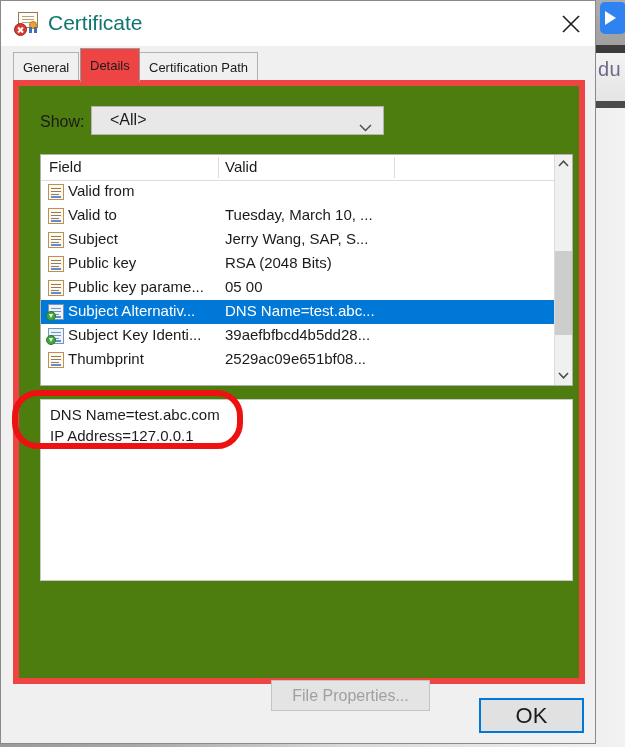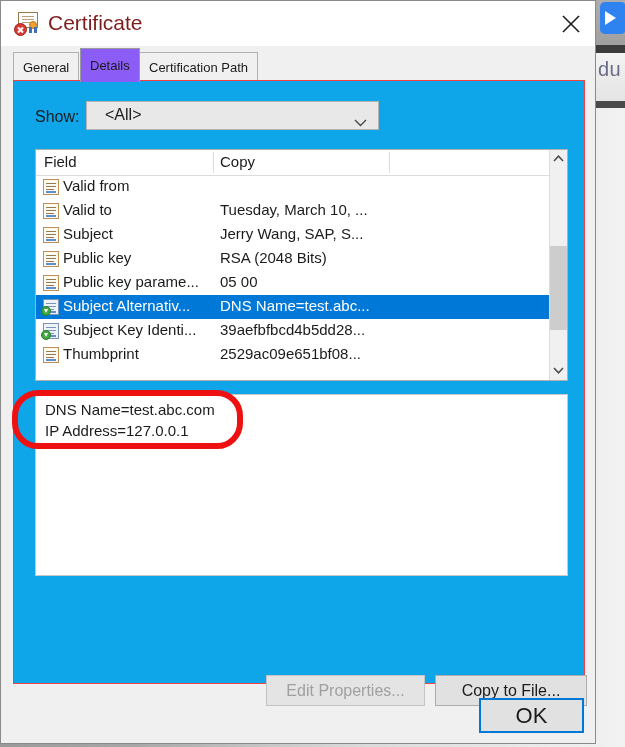--- a/index.html
+++ b/index.html
@@ -142,21 +142,21 @@
     width: 7px; height: 2px;
     background: #ffffff;
   }
   .ti-error::before { transform: rotate(45deg); }
   .ti-error::after  { transform: rotate(-45deg); }
 
   .title-text {
     position: absolute;
     left: 47px; top: 10px;
     font-size: 21px;
-    color: #7f1d1d;
+    color: #0f766e;
     white-space: nowrap;
   }
   .close-btn {
     position: absolute;
     right: 0px; top: 0px;
     width: 48px; height: 44px;
     cursor: pointer;
   }
   .close-btn svg { position: absolute; left: 15px; top: 14px; }
 
@@ -179,35 +179,35 @@
     border: 1px solid #b0b0b0;
     border-bottom: none;
     box-sizing: border-box;
     white-space: nowrap;
     cursor: default;
   }
   .tab.active {
     top: 2px;
     height: 34px;
     line-height: 33px;
-    background: #8b5cf6;
+    background: #ef4444;
     border-color: #9a9a9a;
     z-index: 3;
   }
   #tab0 { left: 12px; }
   #tab1 { left: 79px; }
   #tab2 { left: 138px; }
 
   
   .panel {
     position: absolute;
     left: 12px; top: 79px;
     width: 572px; height: 604px;
-    background: #0ea5e9;
-    border: 1px solid #ef4444;
+    background: #4d7c0f;
+    border: 6px solid #ef4444;
     box-sizing: border-box;
   }
 
   .show-label {
     position: absolute;
     left: 21px; top: 27px;
     font-size: 16px;
     color: #1b1b1b;
   }
   .show-select {
@@ -488,21 +488,21 @@
         <svg width="13" height="8" viewBox="0 0 13 8">
           <polyline points="1,1 6.5,6.5 12,1" fill="none" stroke="#4a4a4a" stroke-width="1.4"></polyline>
         </svg>
       </span>
     </div>
 
     <div class="listbox">
       <div class="list-header">
         <div class="hcell c0">Field</div>
         <div class="hdiv d0"></div>
-        <div class="hcell c1">Copy</div>
+        <div class="hcell c1">Valid</div>
         <div class="hdiv d1"></div>
       </div>
       <div class="list-rows" id="list-rows">
           <div class="row">
             <div class="ficon">
               <div class="l l1"></div>
               <div class="l l2"></div>
               <div class="l l3"></div>
               <div class="bar"></div>
             </div>
@@ -595,20 +595,19 @@
           </svg>
         </div>
       </div>
     </div>
 
     <div class="detailbox">
       <div class="dtext">DNS Name=test.abc.com
 IP Address=127.0.0.1</div>
     </div>
 
-    <div class="btn disabled" id="btn-edit">Edit Properties...</div>
-    <div class="btn" id="btn-copy">Copy to File...</div>
+    <div class="btn disabled" id="btn-edit">File Properties...</div>
   </div>
 
   <div id="btn-ok">OK</div>
 </div>
 
 <div id="annotation"></div>
 
 </body></html>

